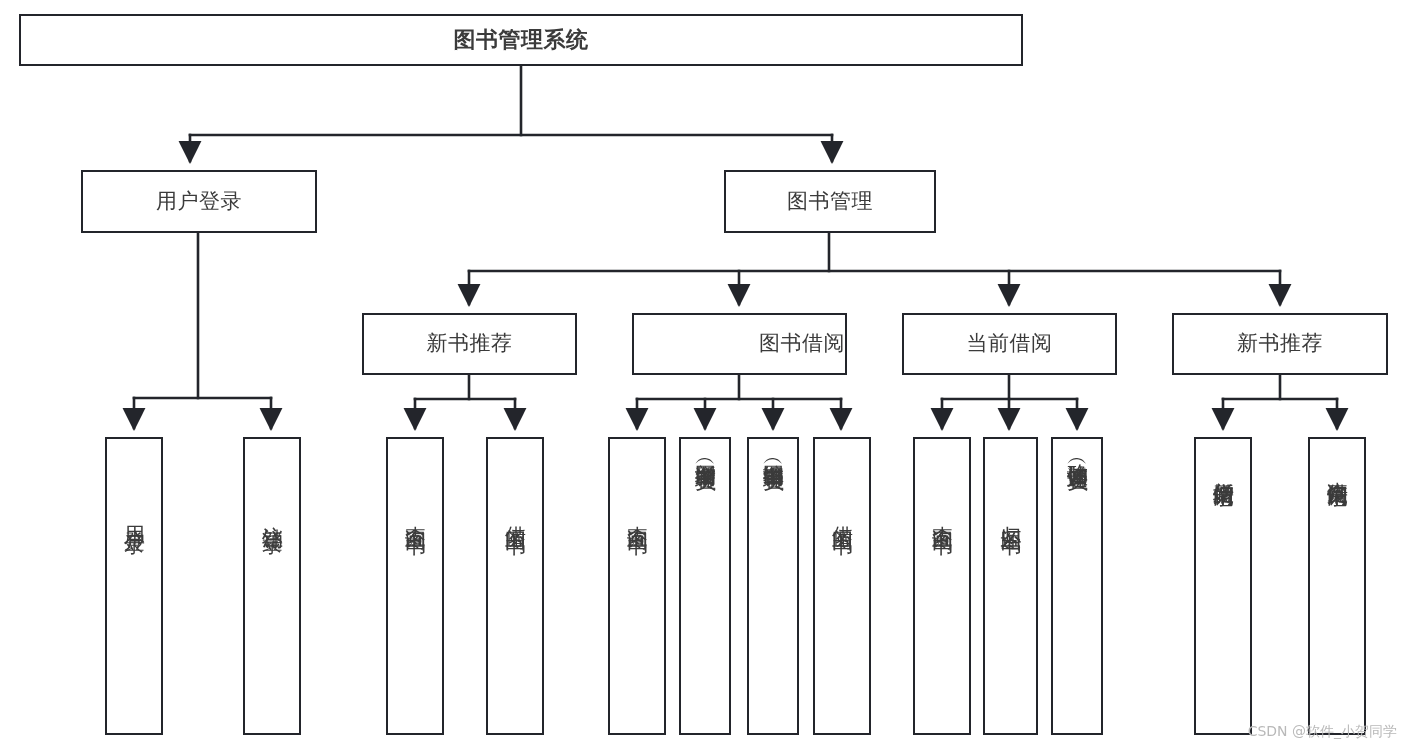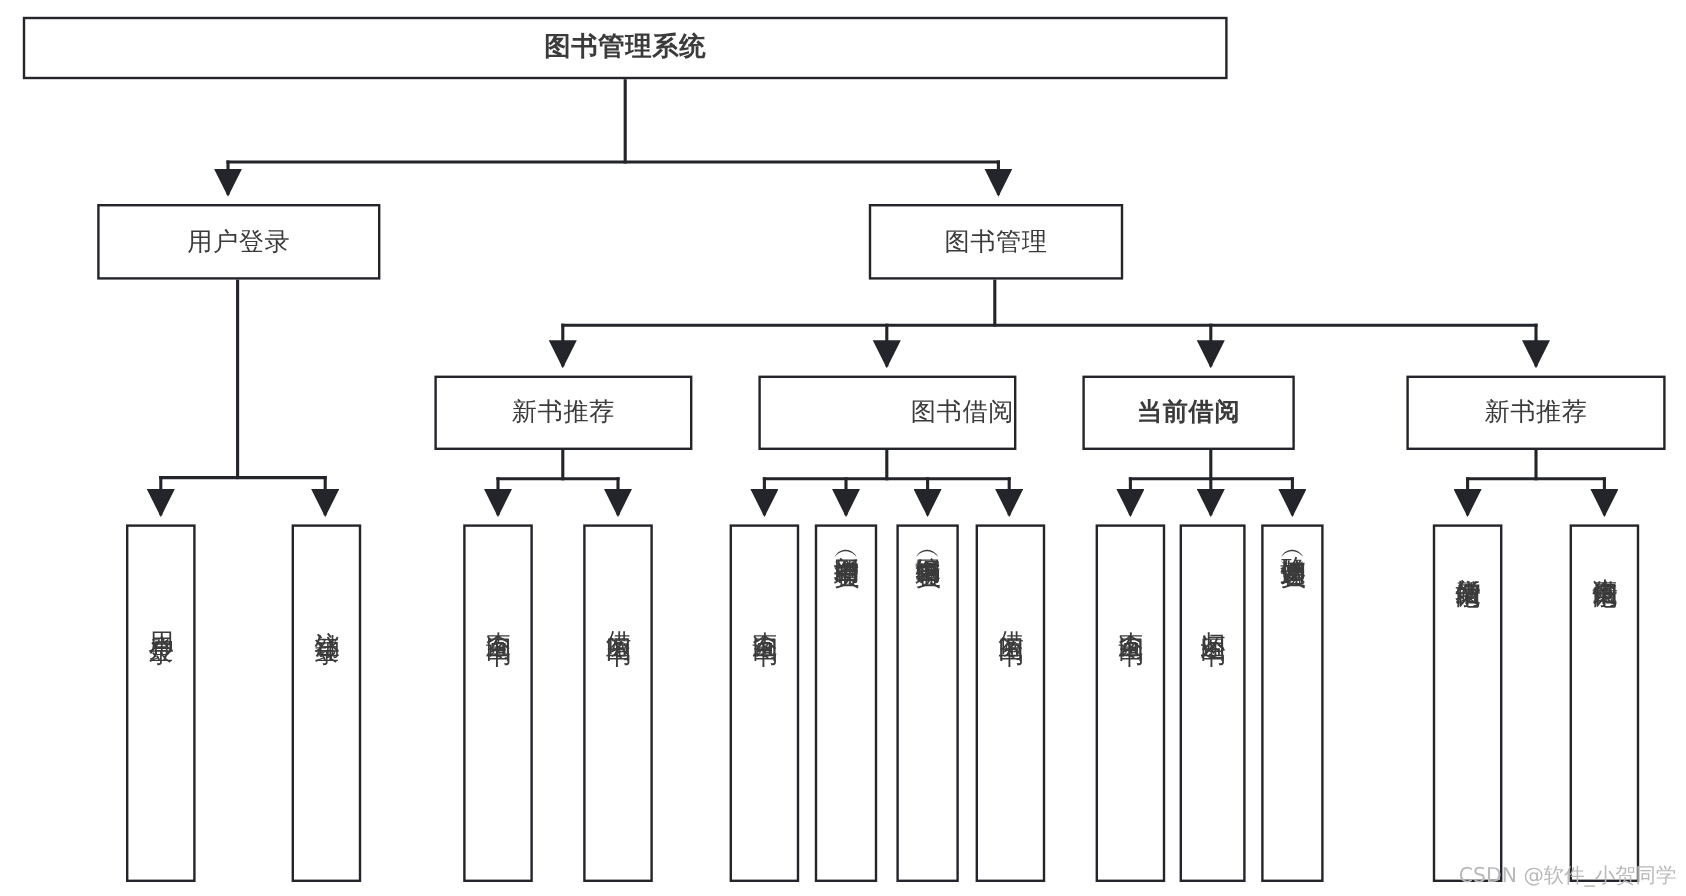--- a/index.html
+++ b/index.html
@@ -62,21 +62,21 @@
     letter-spacing: 1px;
   }
   .node.root .label {
     font-size: 22px;
     font-weight: bold;
   }
   #watermark {
     position: absolute;
     right: 8px;
     bottom: 6px;
-    font-size: 17px;
+    font-size: 14px;
     color: #b9b9b9;
     z-index: 5;
     white-space: nowrap;
     user-select: none;
   }
 </style>
 </head>
 <body>
 
 <div id="diagram-root">
@@ -144,21 +144,21 @@
   </div>
 
   <div class="node horiz" style="left:362px; top:313px; width:215px; height:62px;">
     <span class="label">新书推荐</span>
   </div>
 
   <div class="node horiz" style="left:632px; top:313px; width:215px; height:62px;justify-content:flex-end;">
     <span class="label">图书借阅</span>
   </div>
 
-  <div class="node horiz" style="left:902px; top:313px; width:177px; height:62px;font-weight:bold;">
+  <div class="node horiz" style="left:902px; top:313px; width:215px; height:62px;">
     <span class="label">当前借阅</span>
   </div>
 
   <div class="node horiz" style="left:1172px; top:313px; width:216px; height:62px;">
     <span class="label">新书推荐</span>
   </div>
 
   <div class="node vert" style="left:105px; top:437px; width:58px; height:298px; padding-top:70px;">
     <span class="label">用户登录</span>
   </div>

